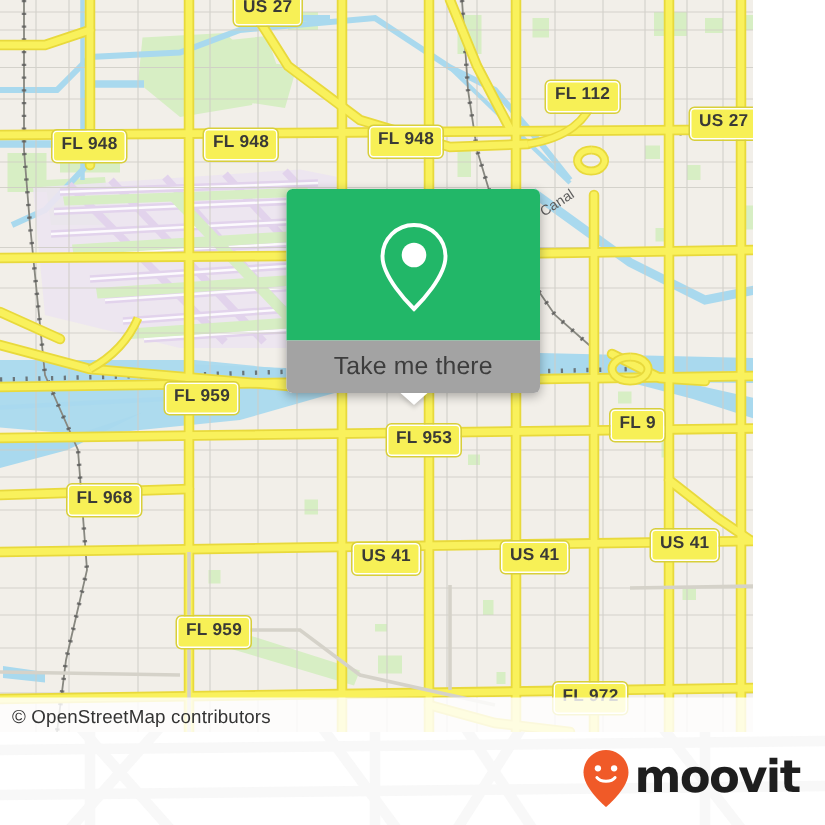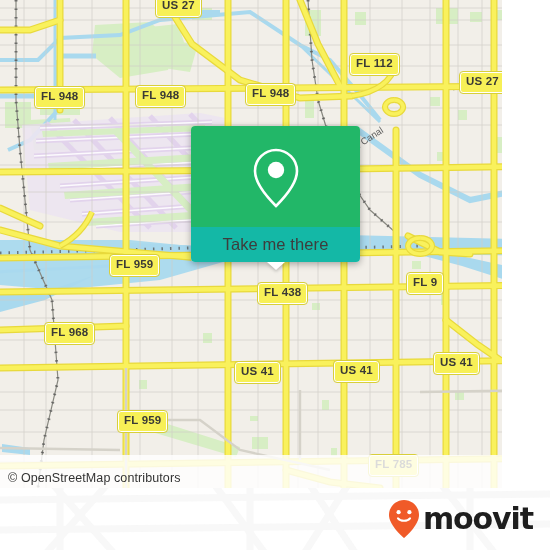--- a/index.html
+++ b/index.html
@@ -14,21 +14,21 @@
   #map-area {
     position:absolute; left:0; top:0; width:502px; height:488px;
     background:#f2efe9;
     overflow:hidden;
   }
   #map-svg { position:absolute; left:0; top:0; width:550px; height:488px; display:block; }
 
   
   #osm-attrib {
     position:absolute; left:0; bottom:0; width:100%;
-    padding:16px 0 3px 8px;
+    padding:6px 0 3px 8px;
     font-size:12.5px; color:#333; letter-spacing:.1px;
     background:rgba(255,255,255,.82);
     white-space:nowrap;
   }
 
   
   .shield {
     position:absolute;
     background:#f7f056;
     border:1.4px solid #ffffff;
@@ -64,21 +64,21 @@
     overflow:visible;
   }
   #popup-green {
     position:absolute; left:0; top:0; width:100%; height:101px;
     background:#22b768;
     border-radius:4px 4px 0 0;
     display:flex; align-items:center; justify-content:center;
   }
   #popup-footer {
     position:absolute; left:0; top:101px; width:100%; height:35px;
-    background:#14b8a6;
+    background:#a3a3a3;
     border-radius:0 0 4px 4px;
     display:flex; align-items:center; justify-content:center;
   }
   #popup-label {
     font-size:16.5px; color:#3d3d3d; letter-spacing:.1px;
   }
   #popup-tail {
     position:absolute;
     left:50%; margin-left:-9px; top:136px;
     width:0;height:0;
@@ -328,36 +328,36 @@
           <path d="M0,448 L120,450"></path>
         </g>
       </g>
     </defs>
 
     <use href="#mapcontent"></use>
   </svg>
 
   <div id="shield-layer">
       <div class="shield" style="left: 156px; top: -4px;">US 27</div>
-      <div class="shield" style="left: 350px; top: 54px;">FL 112</div>
+      <div class="shield" style="left: 364px; top: 54px;">FL 112</div>
       <div class="shield" style="left: 460px; top: 72px;">US 27</div>
       <div class="shield" style="left: 35px; top: 87px;">FL 948</div>
       <div class="shield" style="left: 136px; top: 86px;">FL 948</div>
       <div class="shield" style="left: 246px; top: 84px;">FL 948</div>
       <div class="shield" style="left: 533px; top: 145px;">FL 9</div>
       <div class="shield" style="left: 110px; top: 255px;">FL 959</div>
-      <div class="shield" style="left: 258px; top: 283px;">FL 438</div>
+      <div class="shield" style="left: 258px; top: 283px;">FL 953</div>
       <div class="shield" style="left: 407px; top: 273px;">FL 9</div>
       <div class="shield" style="left: 45px; top: 323px;">FL 968</div>
       <div class="shield" style="left: 235px; top: 362px;">US 41</div>
       <div class="shield" style="left: 334px; top: 361px;">US 41</div>
       <div class="shield" style="left: 434px; top: 353px;">US 41</div>
       <div class="shield" style="left: 531px; top: 359px;">US 41</div>
       <div class="shield" style="left: 118px; top: 411px;">FL 959</div>
-      <div class="shield" style="left: 369px; top: 455px;">FL 785</div>
+      <div class="shield" style="left: 369px; top: 455px;">FL 972</div>
     </div>
 
   <div id="place-layer">
       <div class="canal-label" style="left: 352px; top: 143px; transform: rotate(-33deg);">rn Canal</div>
     </div>
 
   <div id="popup-card">
     <div id="popup-green">
       <svg width="56" height="66" viewBox="0 0 56 66">
         <path d="M28 6 C16.4 6 7 15.4 7 27 C7 40.5 24 58 28 62 C32 58 49 40.5 49 27 C49 15.4 39.6 6 28 6 Z" fill="none" stroke="#ffffff" stroke-width="2.6"></path>

